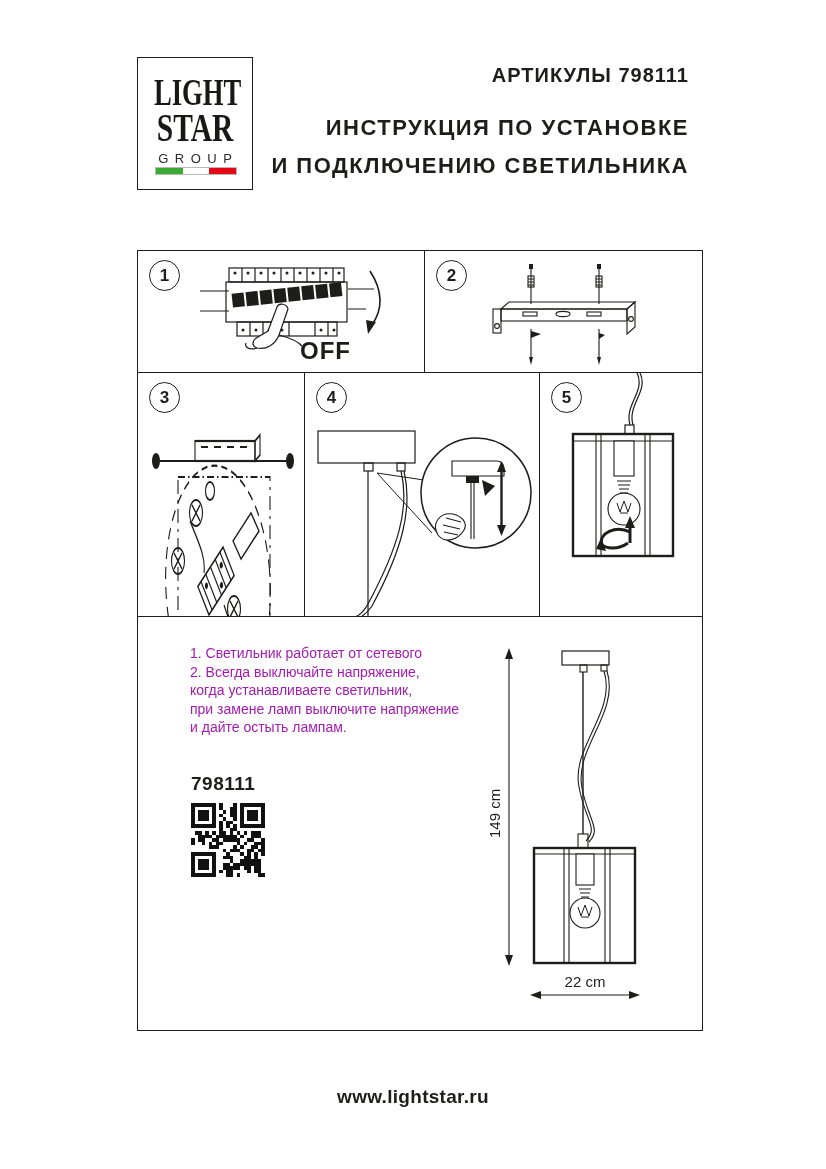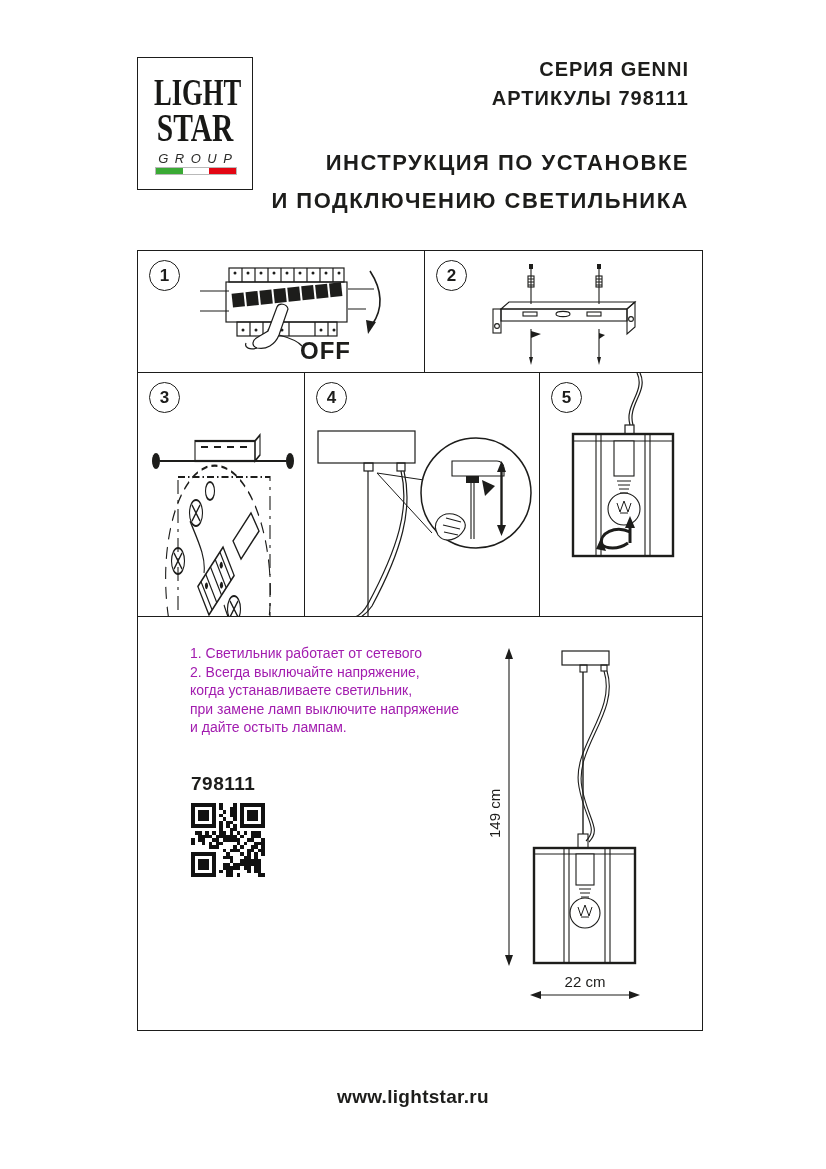--- a/index.html
+++ b/index.html
@@ -15,36 +15,36 @@
     border:1.6px solid #1d1d1b; background:#fff; text-align:center;
   }
   .logo-light,.logo-star{
     font-family:"Liberation Serif", serif; font-weight:bold; color:#181816;
     transform:scaleX(0.72); transform-origin:50% 50%; letter-spacing:0px; line-height:1;
   }
   .logo-light{ font-size:37px; margin-top:16px; }
   .logo-star{ font-size:41px; margin-top:-4px; }
   .logo-group{
     font-size:13px; letter-spacing:6.5px; text-indent:6.5px; color:#2b2b29;
-    margin-top:3px; font-weight:400;font-style:italic;
+    margin-top:3px; font-weight:400;
   }
   .logo-flag{
     position:absolute; left:17px; bottom:14px; width:82px; height:8px;
     border:1px solid #b9b9b9; display:flex;
   }
   .logo-flag span{ flex:1; height:100%; }
   .flag-green{ background:#3aaa35; }
   .flag-white{ background:#ffffff; }
   .flag-red{ background:#e30613; }
   
   .header{ position:absolute; right:130px; top:58px; text-align:right; }
   .hdr-series{ font-size:20px; font-weight:bold; letter-spacing:1px; }
   .hdr-articles{ font-size:20px; font-weight:bold; letter-spacing:1px; margin-top:6px; }
   .hdr-title{ font-size:22px; font-weight:bold; letter-spacing:1.5px; }
-  .hdr-title.first{ margin-top:40px; }
+  .hdr-title.first{ margin-top:28px; }
   .hdr-title.second{ margin-top:12px; }
   
   .frame{
     position:absolute; left:130px; top:250px; width:566px; height:781px;
     border:1.6px solid #1d1d1b;
   }
   .cell{ position:absolute; }
   .cell svg{ position:absolute; left:0; top:0; }
   .cell-1{ left:0; top:0; width:287px; height:122px; border-right:1.6px solid #1d1d1b; border-bottom:1.6px solid #1d1d1b; }
   .cell-2{ left:287px; top:0; right:0; height:122px; border-bottom:1.6px solid #1d1d1b; }
@@ -86,21 +86,20 @@
     <div class="logo-star">STAR</div>
     <div class="logo-group">GROUP</div>
     <div class="logo-flag">
       <span class="flag-green"></span>
       <span class="flag-white"></span>
       <span class="flag-red"></span>
     </div>
   </div>
 
   <div class="header">
-    <div class="hdr-series">СЕРИЯ GENNI</div>
     <div class="hdr-articles">АРТИКУЛЫ 798111</div>
     <div class="hdr-title first">ИНСТРУКЦИЯ ПО УСТАНОВКЕ</div>
     <div class="hdr-title second">И ПОДКЛЮЧЕНИЮ СВЕТИЛЬНИКА</div>
   </div>
 
   <div class="frame">
 
     <div class="cell cell-1">
       <div class="step-circle">
         <span>1</span>

